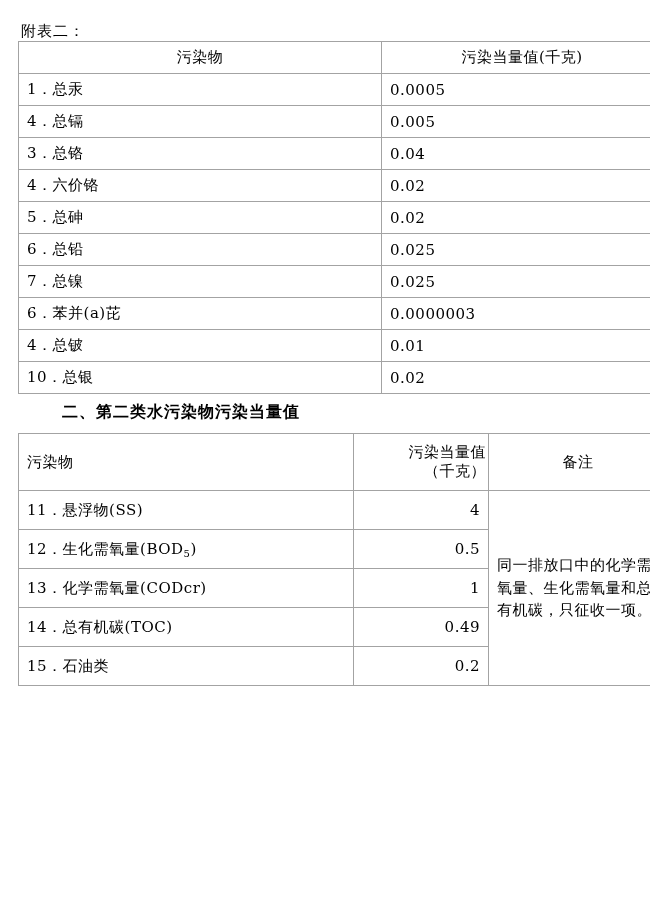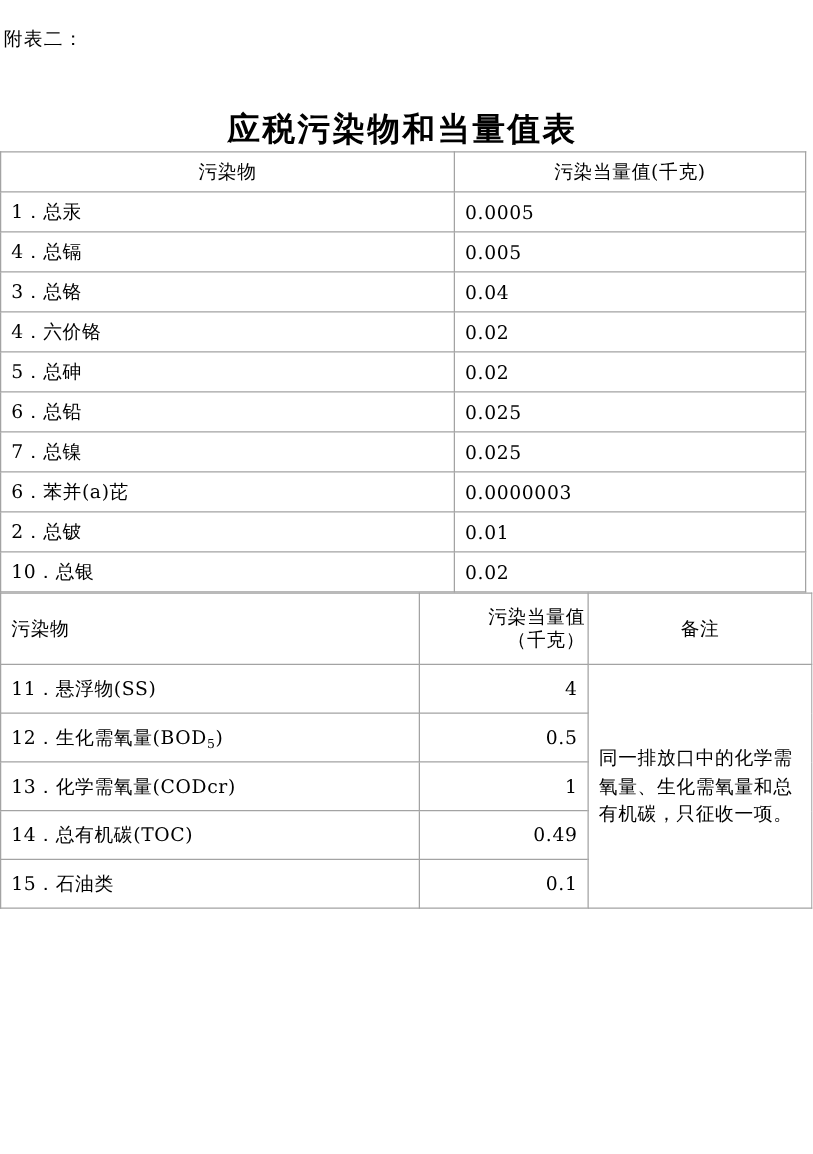--- a/index.html
+++ b/index.html
@@ -13,21 +13,21 @@
     font-family: "DejaVu Sans", sans-serif;
     color: #000000;
     position: relative;
     overflow: hidden;
   }
   .page {
     width: 644px;
     height: 923px;
     position: relative;
     box-sizing: border-box;
-    padding: 0 0;
+    padding: 0 18px;
   }
   .attach-label {
     font-size: 15px;
     letter-spacing: 1px;
     padding-top: 22px;
     padding-left: 3px;
     font-family: "DejaVu Serif", serif;
   }
   .doc-title {
     text-align: center;
@@ -90,21 +90,20 @@
   sub { font-size: 10px; vertical-align: baseline; position: relative; top: 3px; }
   .val { font-family: "DejaVu Serif", serif; letter-spacing: 1px; }
 </style>
 </head>
 <body>
 
 <div class="page">
 
   <div class="attach-label">附表二：</div>
 
-  <div class="doc-title">应税污染物和当量值表</div>
 
 
   <table class="doc-table t1">
     <thead>
       <tr>
         <th class="c-name">污染物</th>
         <th class="c-val">污染当量值(千克)</th>
       </tr>
     </thead>
     <tbody>
@@ -134,30 +133,31 @@
       </tr>
       <tr>
         <td class="c-name">7．总镍</td>
         <td class="c-val val">0.025</td>
       </tr>
       <tr>
         <td class="c-name">6．苯并(a)芘</td>
         <td class="c-val val">0.0000003</td>
       </tr>
       <tr>
-        <td class="c-name">2．总铍</td>
+        <td class="c-name">4．总铍</td>
         <td class="c-val val">0.01</td>
       </tr>
       <tr>
         <td class="c-name">10．总银</td>
         <td class="c-val val">0.02</td>
       </tr>
     </tbody>
   </table>
 
+  <div class="section-heading second">二、第二类水污染物污染当量值</div>
 
   <table class="doc-table t2">
     <thead>
       <tr>
         <th class="c-name">污染物</th>
         <th class="c-val">
           <div>污染当量值</div>
           <div>（千克）</div>
         </th>
         <th class="c-note">备注</th>
@@ -176,18 +176,18 @@
       <tr>
         <td class="c-name">13．化学需氧量(CODcr)</td>
         <td class="c-val val">1</td>
       </tr>
       <tr>
         <td class="c-name">14．总有机碳(TOC)</td>
         <td class="c-val val">0.49</td>
       </tr>
       <tr>
         <td class="c-name">15．石油类</td>
-        <td class="c-val val">0.1</td>
+        <td class="c-val val">0.2</td>
       </tr>
     </tbody>
   </table>
 
 </div>
 
 </body></html>

